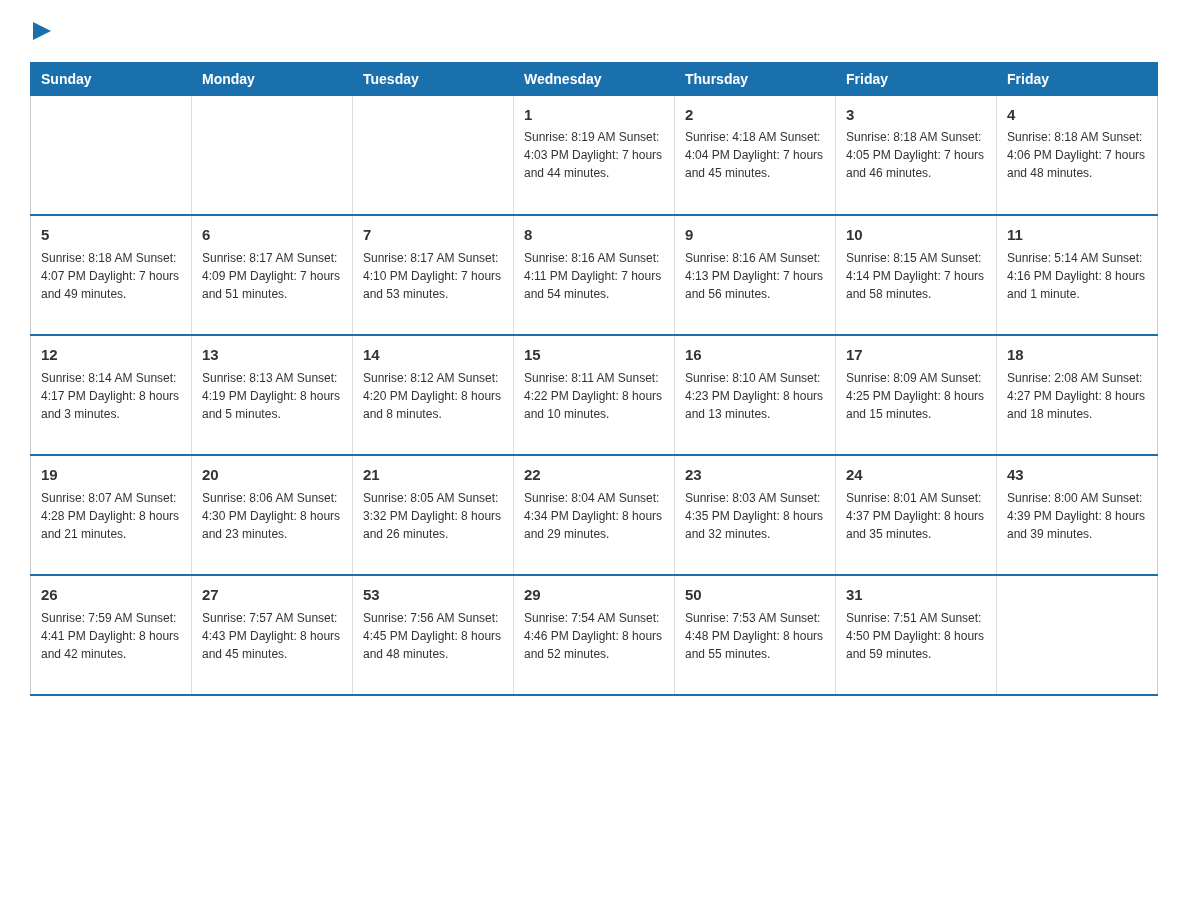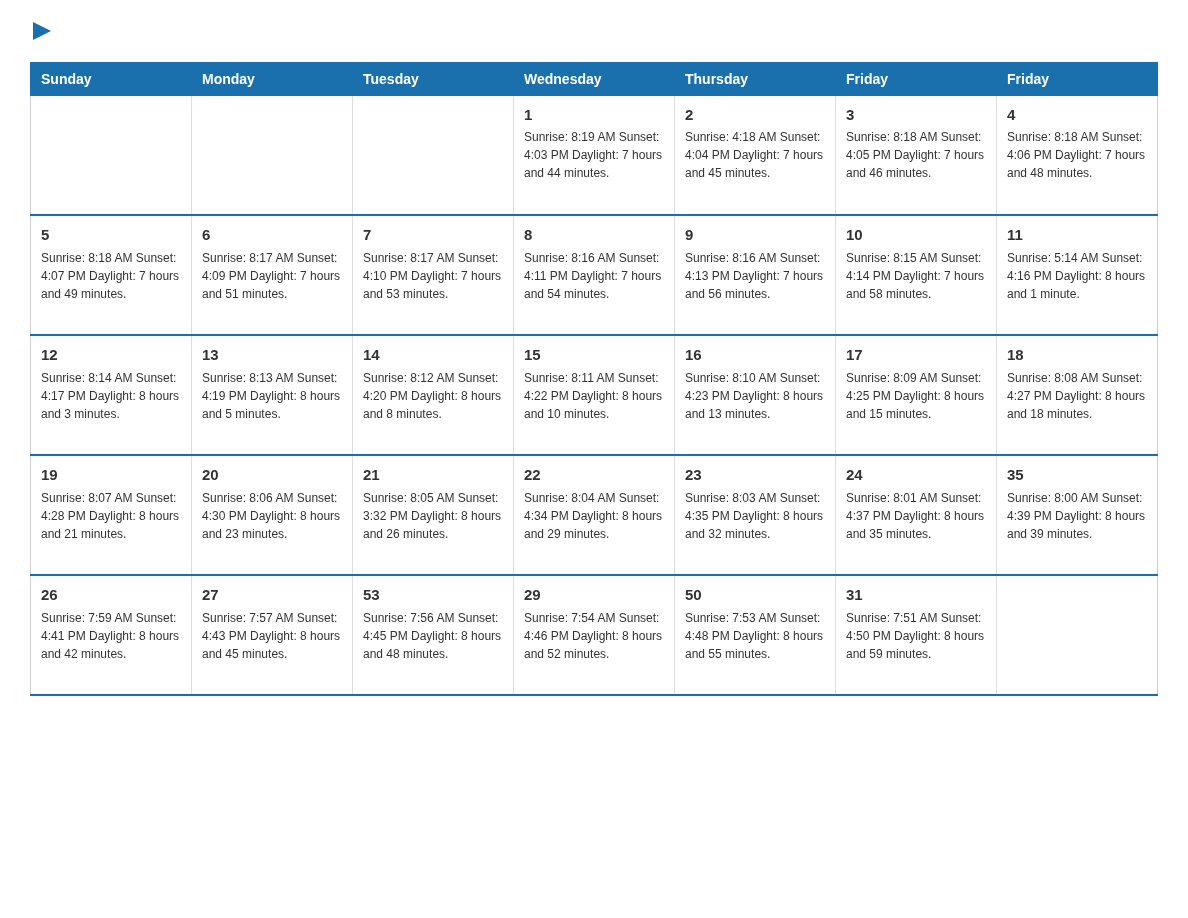--- a/index.html
+++ b/index.html
@@ -253,21 +253,21 @@
         </td>
         <td>
           <span class="day-number">17</span>
           <div class="day-info">Sunrise: 8:09 AM
 Sunset: 4:25 PM
 Daylight: 8 hours
 and 15 minutes.</div>
         </td>
         <td>
           <span class="day-number">18</span>
-          <div class="day-info">Sunrise: 8:08 AM
+          <div class="day-info">Sunrise: 2:08 AM
 Sunset: 4:27 PM
 Daylight: 8 hours
 and 18 minutes.</div>
         </td>
       </tr>
       <tr>
         <td>
           <span class="day-number">19</span>
           <div class="day-info">Sunrise: 8:07 AM
 Sunset: 4:28 PM
@@ -303,21 +303,21 @@
 and 32 minutes.</div>
         </td>
         <td>
           <span class="day-number">24</span>
           <div class="day-info">Sunrise: 8:01 AM
 Sunset: 4:37 PM
 Daylight: 8 hours
 and 35 minutes.</div>
         </td>
         <td>
-          <span class="day-number">35</span>
+          <span class="day-number">43</span>
           <div class="day-info">Sunrise: 8:00 AM
 Sunset: 4:39 PM
 Daylight: 8 hours
 and 39 minutes.</div>
         </td>
       </tr>
       <tr>
         <td>
           <span class="day-number">26</span>
           <div class="day-info">Sunrise: 7:59 AM

